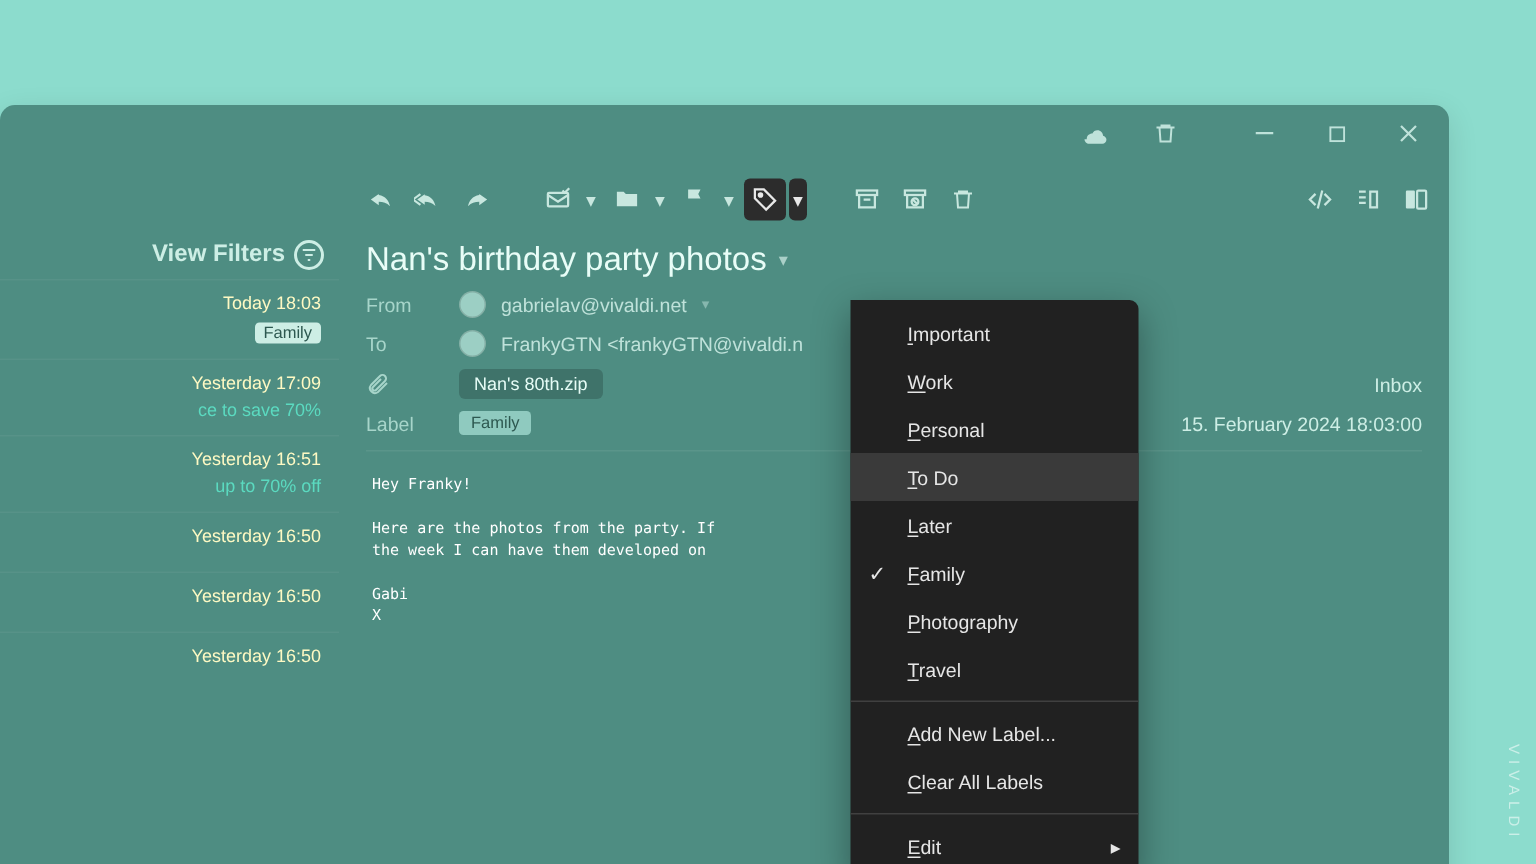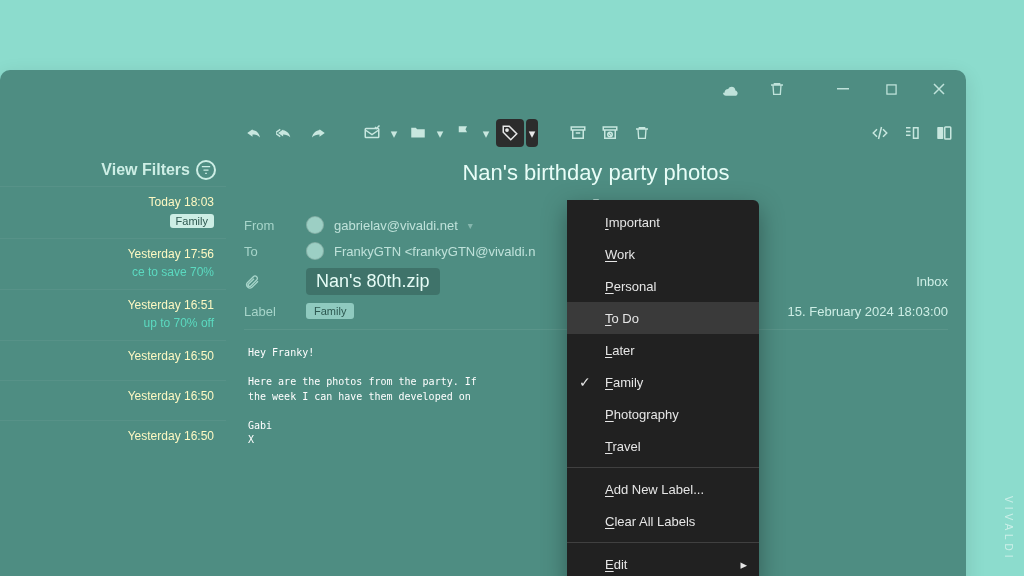--- a/index.html
+++ b/index.html
@@ -63,29 +63,29 @@
   .msg .snippet { color:#5bdac0; font-size:12px; white-space:nowrap; }
 
   
   .reader {
     position:absolute; left:226px; top:82px; right:0; bottom:0;
     padding:0 18px;
   }
   .rhead { padding:8px 0 10px 0;
            border-bottom:1px solid rgba(255,255,255,.07); }
   .subject { font-size:22px; color:#e8fdf7; font-weight:400;
-             display:flex; align-items:center; gap:8px;flex-direction:column; }
+             display:flex; align-items:center; gap:8px; }
   .row { display:flex; align-items:center; gap:10px; margin-top:8px;
          font-size:13px; color:#bfe2da; }
   .row .lbl { width:52px; color:#a7d5ca; }
   .avatar { width:18px; height:18px; border-radius:50%;
             background:#9ccfc4; display:inline-block;
             border: 1px solid rgba(0,0,0,.15);}
   .attach-chip { background:rgba(0,0,0,.18); padding:3px 10px;
-                 border-radius:4px; font-size:18px; color:#e6fcf6; }
+                 border-radius:4px; font-size:12px; color:#e6fcf6; }
   .label-chip { background:rgba(171,228,216,.7); color:#2d5850;
                 padding:2px 8px; border-radius:3px; font-size:11px; }
   .rmeta-right { margin-left:auto; text-align:right; color:#cdeee5; }
 
   
   .body {
     padding:16px 4px; font-family: "Consolas", "Menlo", monospace;
     font-size:10px; color:#ffffff; line-height:1.45;
     white-space:pre-wrap; max-width:700px;
   }
@@ -244,21 +244,21 @@
       <span>View Filters</span>
       <span class="filter-ic">
         <svg width="10" height="10" viewBox="0 0 12 12" stroke="currentColor" stroke-width="1.5" fill="none">
             <path d="M1 2h10M3 6h6M5 10h2"></path>
           </svg>
       </span>
     </div>
     <div id="msglist">
         <div class="msg"><div class="time">Today 18:03</div><span class="tag">Family</span></div>
         <div class="msg">
-          <div class="time">Yesterday 17:56</div>
+          <div class="time">Yesterday 17:09</div>
           <div class="snippet">ce to save 70%</div>
         </div>
         <div class="msg">
           <div class="time">Yesterday 16:51</div>
           <div class="snippet">up to 70% off</div>
         </div>
         <div class="msg">
           <div class="time">Yesterday 16:50</div>
         </div>
         <div class="msg">

